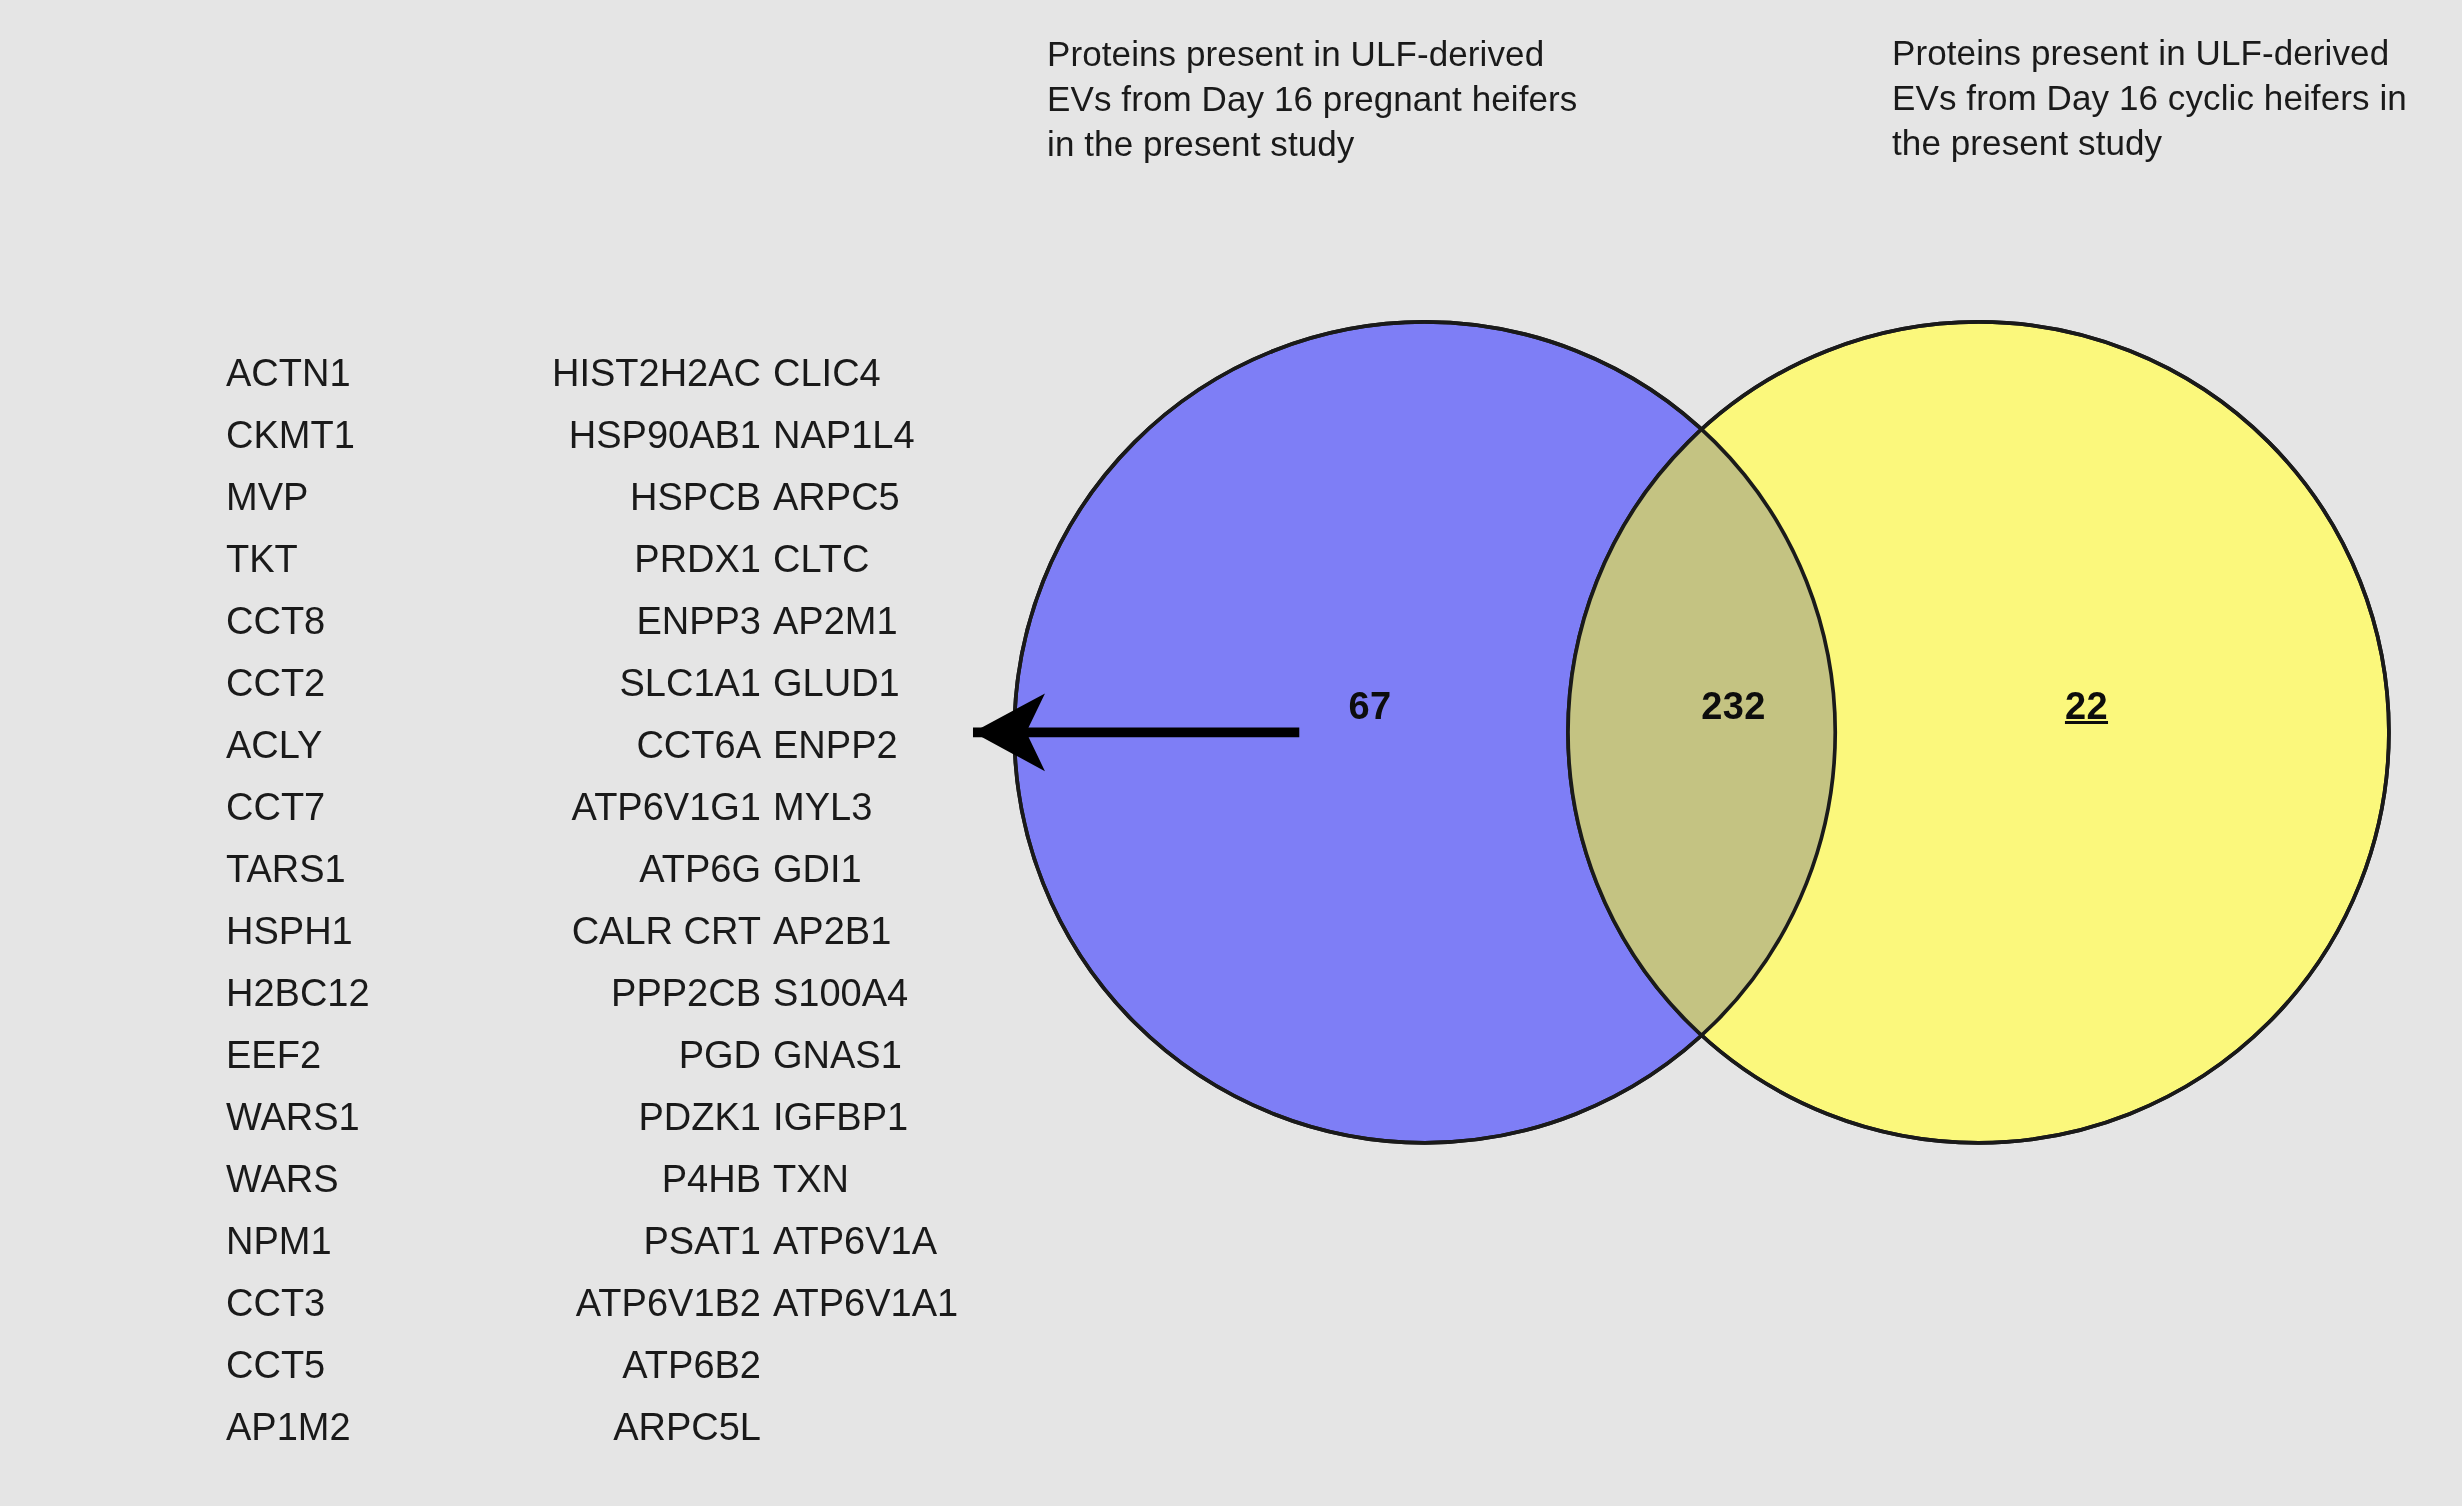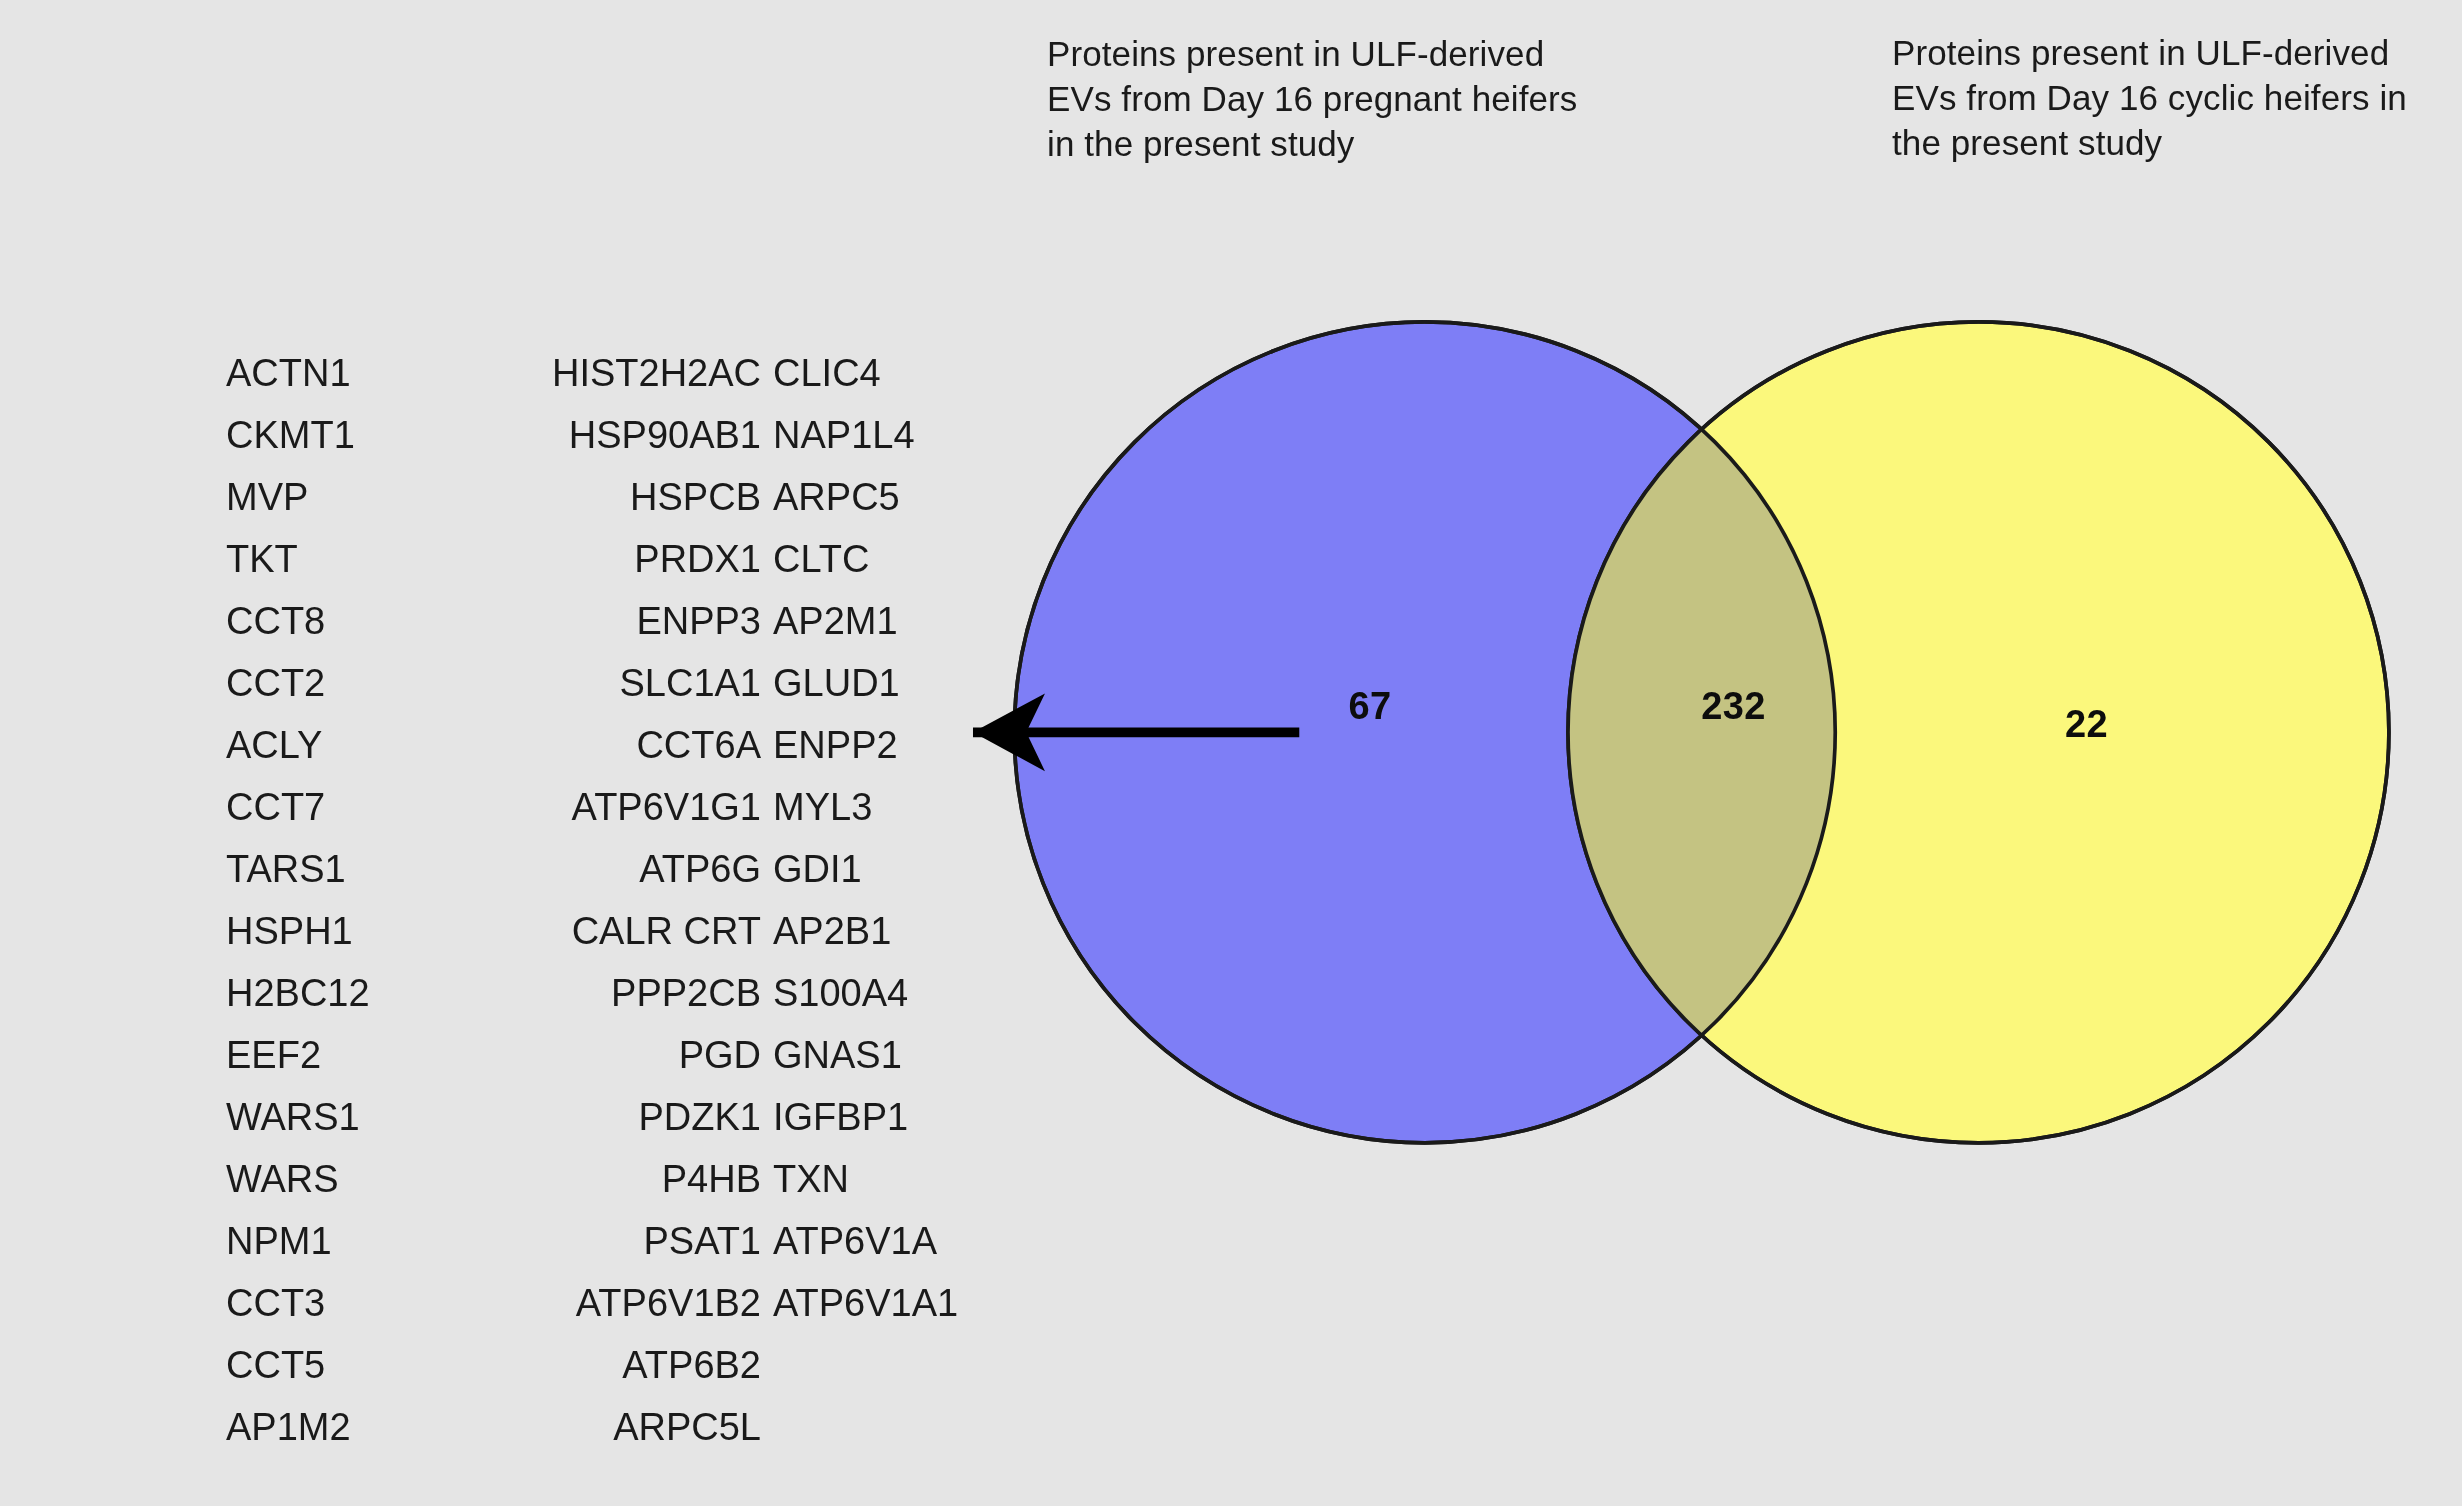--- a/index.html
+++ b/index.html
@@ -70,21 +70,21 @@
   .venn-count {
     position: absolute;
     font-size: 38px;
     font-weight: 700;
     color: #0d0d0d;
     text-align: center;
     letter-spacing: 0.4px;
   }
   #count-left  { left: 1307px; top: 685px; width: 126px; }
   #count-both  { left: 1641px; top: 685px; width: 185px; }
-  #count-right { left: 1994px; top: 703px; width: 185px; }
+  #count-right { left: 1994px; top: 685px; width: 185px; text-decoration: underline; }
 </style>
 </head>
 <body>
 
 <div id="canvas">
 
   <div class="venn-caption" id="caption-left">Proteins present in ULF-derived EVs from Day 16 pregnant heifers in the present study</div>
 
   <div class="venn-caption" id="caption-right">Proteins present in ULF-derived EVs from Day 16 cyclic heifers in the present study</div>
 

